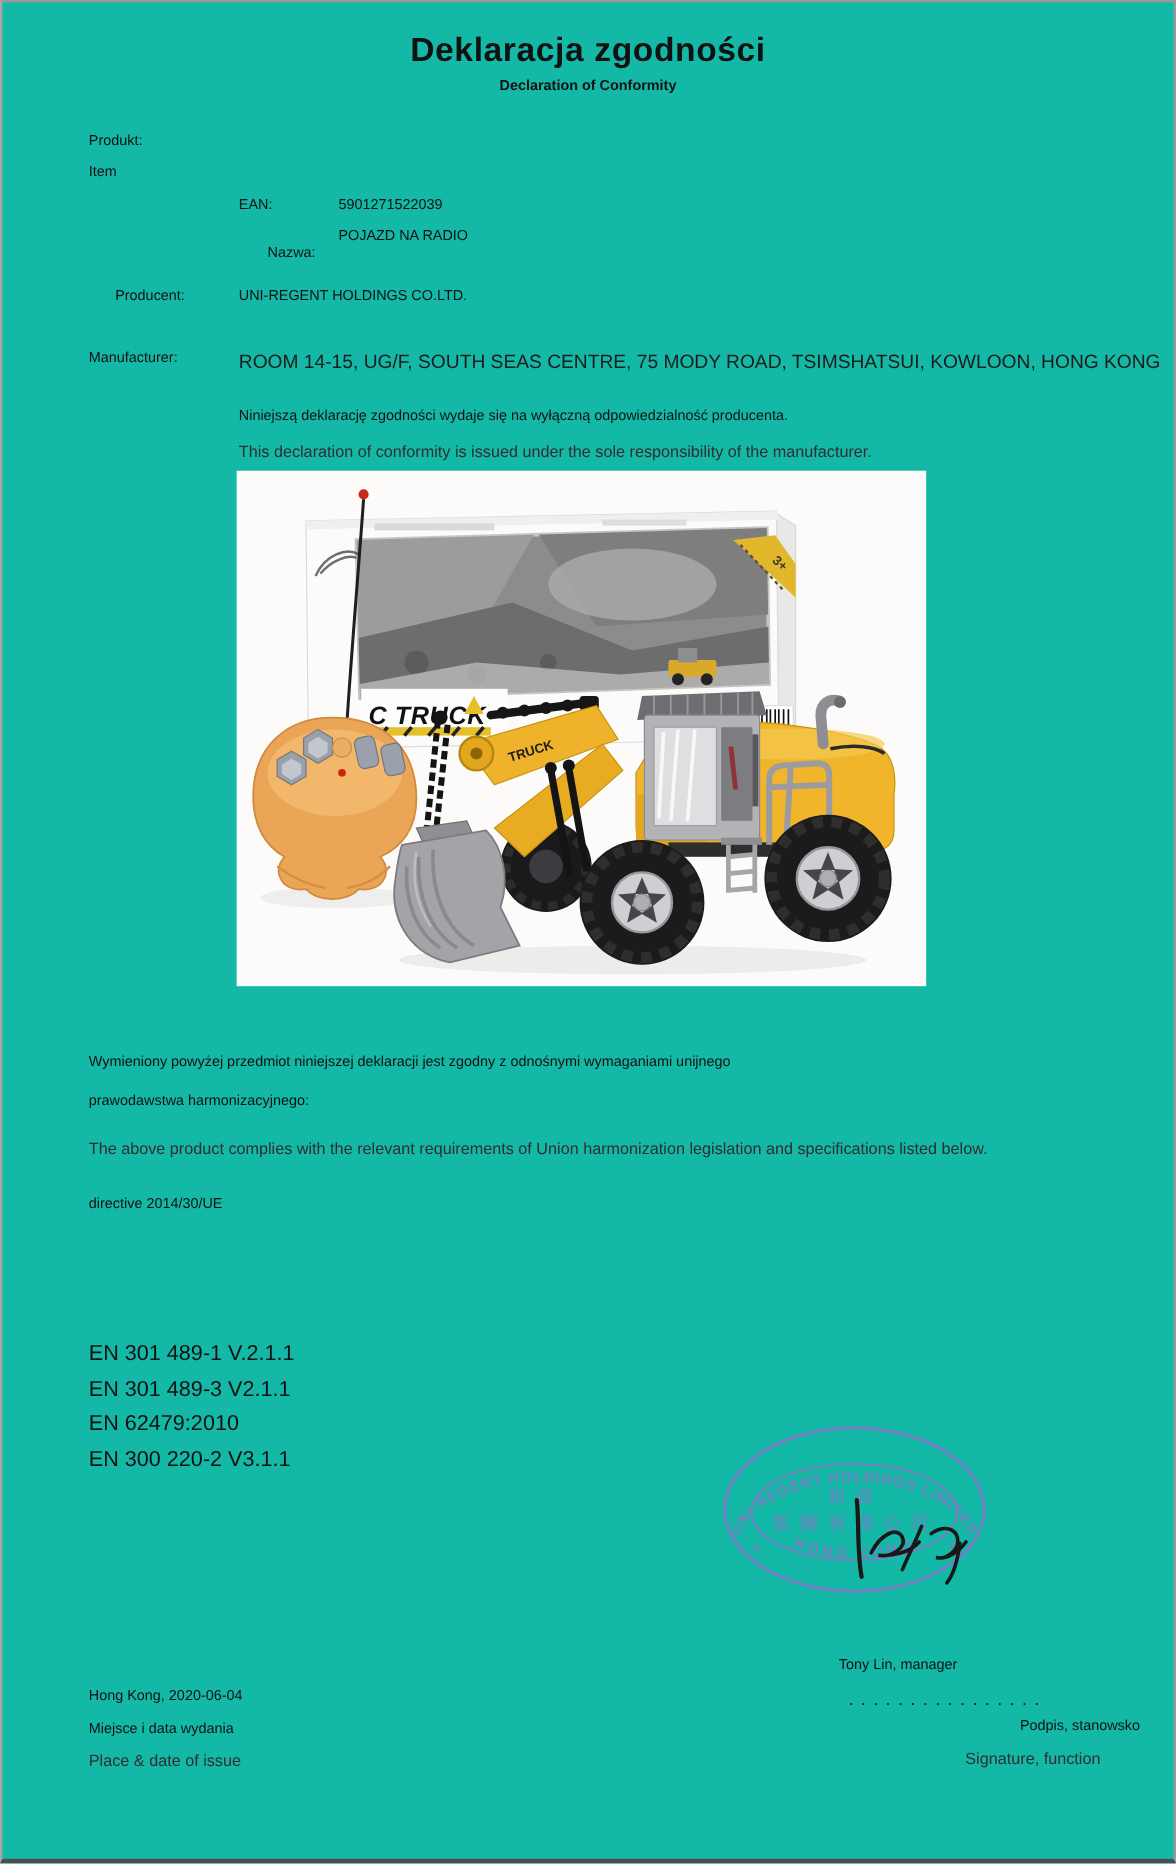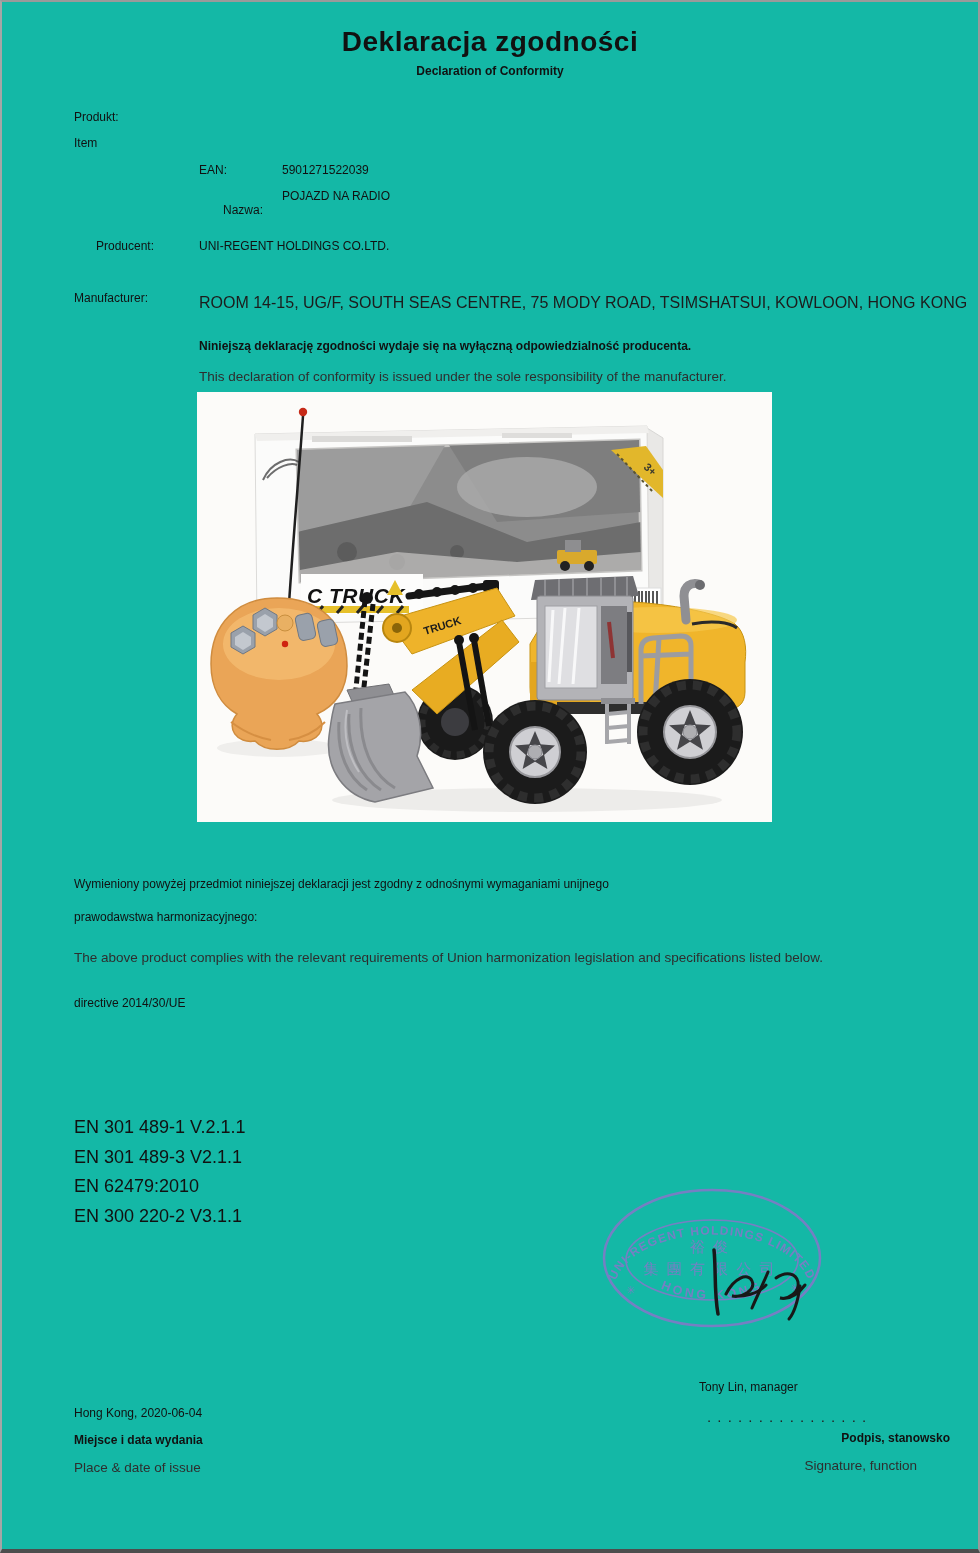--- a/index.html
+++ b/index.html
@@ -15,21 +15,21 @@
     font-family:"Liberation Sans","DejaVu Sans",sans-serif;
     color:#111;
     overflow:hidden;
   }
   .abs{position:absolute;white-space:nowrap;}
   .title{top:24px;left:0;width:100%;text-align:center;font-size:28px;font-weight:bold;letter-spacing:.5px;}
   .subtitle{top:62px;left:0;width:100%;text-align:center;font-size:12px;font-weight:bold;}
   .t18{font-size:12px;}
   .t15{font-size:16px;color:#1c1c1c;}
   .t14{font-size:13.5px;color:#2e2e2e;}
-  .bold{font-weight:bold;}
+  .bold{font-weight:normal;}
   .wrap{white-space:pre-line;}
   .right{text-align:right;}
   .dots{font-size:15px;letter-spacing:1px;color:#222;}
   svg text{font-family:"Liberation Sans","DejaVu Sans",sans-serif;}
 </style>
 </head>
 <body>
 
 <div class="page">
 

